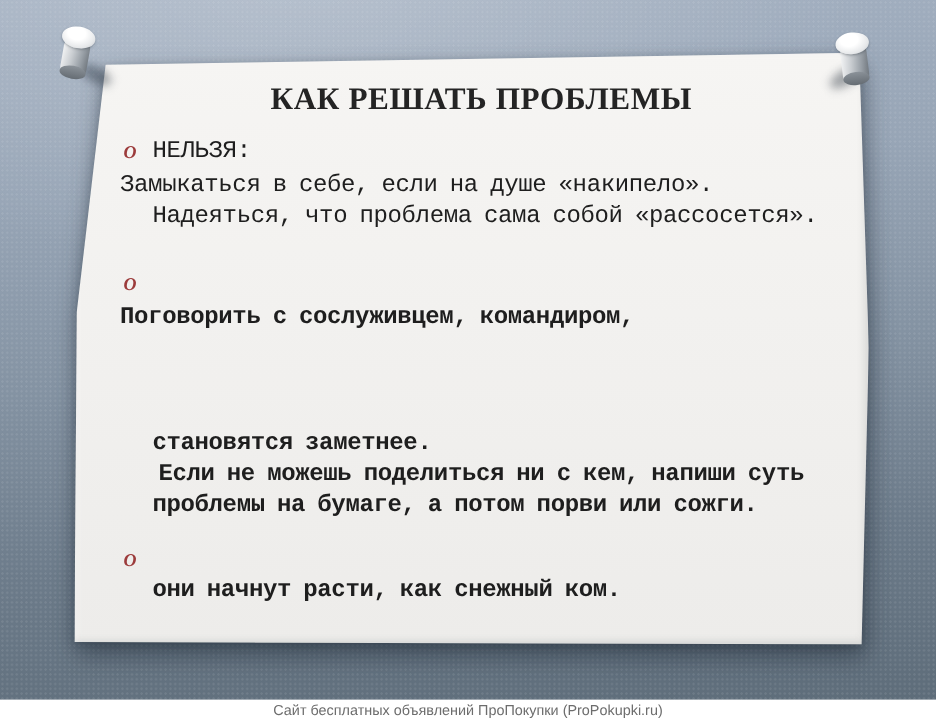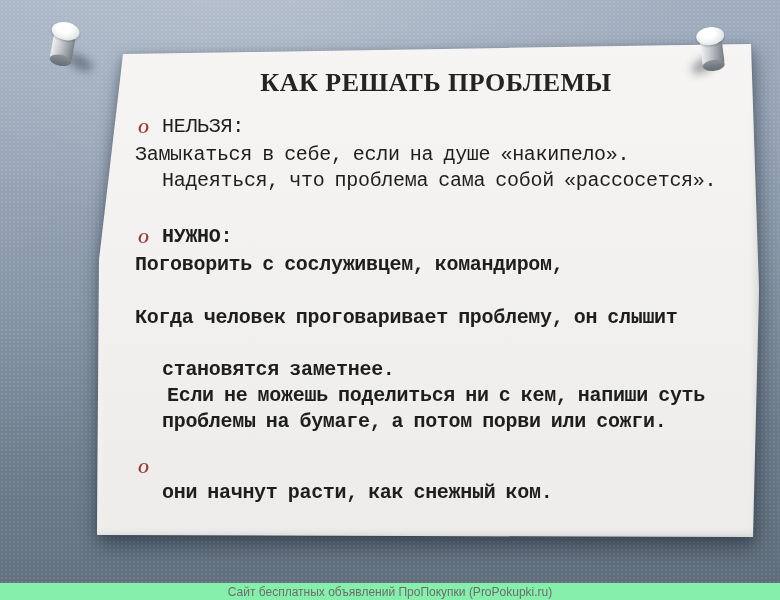--- a/index.html
+++ b/index.html
@@ -8,21 +8,21 @@
   
   .wall{position:absolute;inset:0;background:
     radial-gradient(ellipse 760px 430px at 32% -6%, rgba(255,255,255,.22), rgba(255,255,255,0) 62%),
     linear-gradient(176deg,#a4b1c2 0%,#97a5b6 26%,#8493a3 50%,#6c7b8a 74%,#5c6b78 100%);}
   .wall::after{content:"";position:absolute;inset:0;
     background-image:radial-gradient(rgba(255,255,255,.14) 1px, rgba(20,30,40,.05) 1.2px, transparent 1.7px);
     background-size:4px 4px;opacity:.6;}
 
   
   .slide-wrap{position:absolute;inset:0;
-    filter:drop-shadow(2px 9px 10px rgba(22,32,44,.42)) drop-shadow(0 3px 4px rgba(22,32,44,.28));margin-left:35px;}
+    filter:drop-shadow(2px 9px 10px rgba(22,32,44,.42)) drop-shadow(0 3px 4px rgba(22,32,44,.28));}
   .slide{position:absolute;left:62px;top:44px;width:662px;height:494px;
     background:linear-gradient(180deg,#f6f5f3 0%,#f1f0ee 55%,#edecea 100%);
     clip-path:polygon(26px 10px,654px 0,662px 246px,656px 493px,0 491px,2px 216px);
     color:#1e1e1e;}
   .slide::after{content:"";position:absolute;inset:0;
     box-shadow:inset -3px -3px 7px rgba(80,88,96,.18), inset 2px 2px 6px rgba(255,255,255,.55);}
 
   .title{position:absolute;left:26px;right:10px;top:24px;text-align:center;
     font-weight:bold;font-size:26px;letter-spacing:.5px;color:#242424;white-space:nowrap;}
 
@@ -41,44 +41,42 @@
   .pin-base{position:absolute;left:7px;top:33px;width:22px;height:11px;border-radius:50%;
     background:linear-gradient(#8b9299,#656c73);}
   .pin-cap{position:absolute;left:4px;top:0;width:28px;height:18px;border-radius:50%;
     background:radial-gradient(ellipse at 42% 32%,#ffffff 32%,#e6e8ea 68%,#bcc0c4);
     box-shadow:0 1px 2px rgba(40,48,56,.35);}
   .pin-shadow{position:absolute;border-radius:50%;background:rgba(30,40,52,.42);filter:blur(4px);}
   .pin-shadow-left{left:66px;top:56px;width:28px;height:13px;transform:rotate(28deg);}
   .pin-shadow-right{left:690px;top:58px;width:30px;height:13px;transform:rotate(-30deg);}
 
   
-  .footer{position:absolute;left:0;right:0;bottom:0;height:17px;background:#86efac;
+  .footer{position:absolute;left:0;right:0;bottom:0;height:17px;background:#ffffff;
     display:flex;align-items:center;justify-content:center;
     font-family:"Liberation Sans",sans-serif;font-size:12px;color:#6d6d6d;}
 </style>
 </head>
 <body>
 
 <div class="stage">
   <div class="wall"></div>
 
   <div class="slide-wrap">
     <div class="slide">
 
       <div class="title">КАК РЕШАТЬ ПРОБЛЕМЫ</div>
 
       <div class="marker" style="left:41px;top:77px">O</div>
       <div class="line" style="left:65px;top:71px">НЕЛЬЗЯ:</div>
       <div class="line" style="left:38px;top:99px">Замыкаться в себе, если на душе «накипело».</div>
       <div class="line" style="left:65px;top:125px">Надеяться, что проблема сама собой «рассосется».</div>
 
       <div class="marker" style="left:41px;top:187px">O</div>
-      <div class="line bold" style="left:65px;top:181px">НУЖНО:</div>
       <div class="line bold" style="left:38px;top:209px">Поговорить с сослуживцем, командиром,</div>
-      <div class="line bold" style="left:38px;top:262px">Когда человек проговаривает проблему, он слышит</div>
       <div class="line bold" style="left:65px;top:314px">становятся заметнее.</div>
       <div class="line bold" style="left:70px;top:340px">Если не можешь поделиться ни с кем, напиши суть</div>
       <div class="line bold" style="left:65px;top:366px">проблемы на бумаге, а потом порви или сожги.</div>
 
       <div class="marker" style="left:41px;top:417px">O</div>
       <div class="line bold" style="left:65px;top:437px">они начнут расти, как снежный ком.</div>
     </div>
   </div>
 
   <div class="pin-shadow pin-shadow-left"></div>

